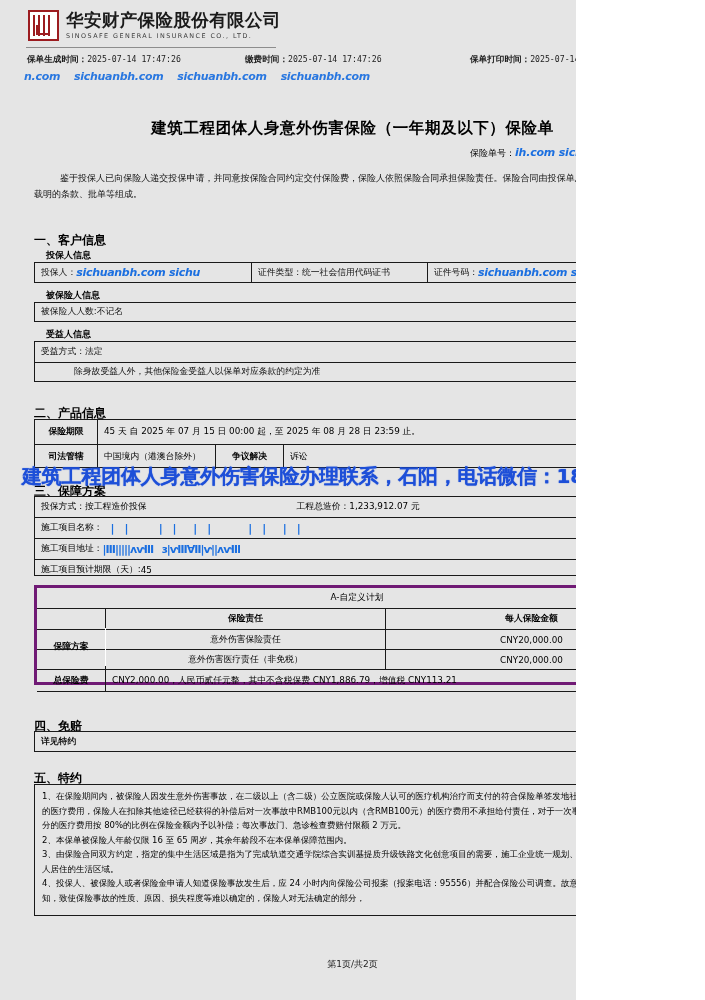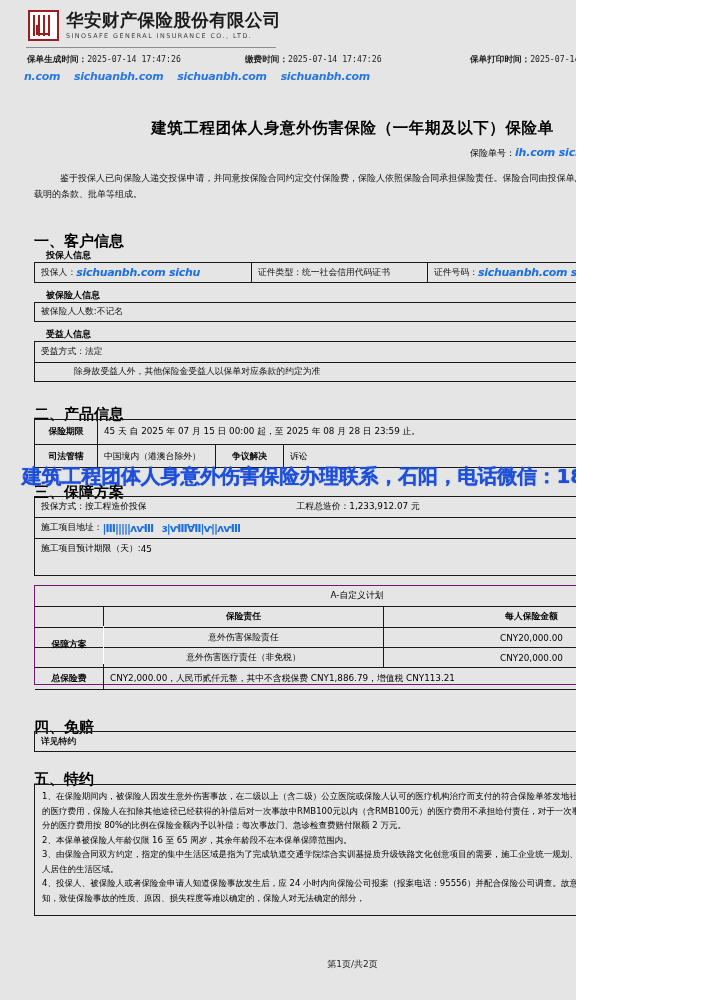--- a/index.html
+++ b/index.html
@@ -145,21 +145,21 @@
     font-size: 9px;
     line-height: 16px;
     text-indent: 26px;
     text-align: justify;
     color: #111;
   }
 
   
   .sect {
     position: absolute;
-    font-size: 15px;
+    font-size: 12px;
     font-weight: bold;
     color: #000;
     white-space: nowrap;
   }
   .sub {
     position: absolute;
     font-size: 9px;
     font-weight: bold;
     color: #000;
     white-space: nowrap;
@@ -231,21 +231,21 @@
     box-sizing: border-box;
     white-space: nowrap;
     overflow: hidden;
   }
   .ptbl .c + .c { border-left: 1px solid #1a1a1a; }
   .kcol { font-weight: bold; justify-content: center; }
 
   
   .plan {
     position: absolute;
-    border: 1px solid #701a75;
+    border: 3px solid #701a75;
     box-sizing: border-box;
     font-size: 8.8px;
   }
   .plan .prow { display: flex; border-bottom: 1px solid #1a1a1a; }
   .plan .prow:last-child { border-bottom: none; }
   .plan .pc {
     box-sizing: border-box;
     display: flex;
     align-items: center;
     justify-content: center;
@@ -388,20 +388,26 @@
       <div class="c" style="flex:1;">
         <span>投保方式：</span>
           <span>按工程造价投保</span>
         <span style="display:inline-block;width:150px;"></span>
         <span>工程总造价：</span>
           <span>1,233,912.07 元</span>
       </div>
     </div>
     <div class="r" style="height:20px;">
       <div class="c" style="flex:1;">
+        <span>施工项目名称：</span>
+        <span class="mask-bar" style="margin-left:8px;letter-spacing:3px;">| |&nbsp;&nbsp;&nbsp; | |&nbsp; | |&nbsp;&nbsp;&nbsp;&nbsp; | |&nbsp; | |</span>
+      </div>
+    </div>
+    <div class="r" style="height:20px;">
+      <div class="c" style="flex:1;">
         <span>施工项目地址：</span>
         <span class="mask-bar" style="letter-spacing:-1px;">|Ⅲ|||||ᴧⱱⅢ&nbsp;&nbsp;&nbsp;ɜ|ⱱⅢⱯⅡ|ⱱ||ᴧⱱⅢ</span>
       </div>
     </div>
     <div class="r" style="height:20px;">
       <div class="c" style="flex:1;">
         <span>施工项目预计期限（天）:</span>
           <span>45</span>
       </div>
     </div>

